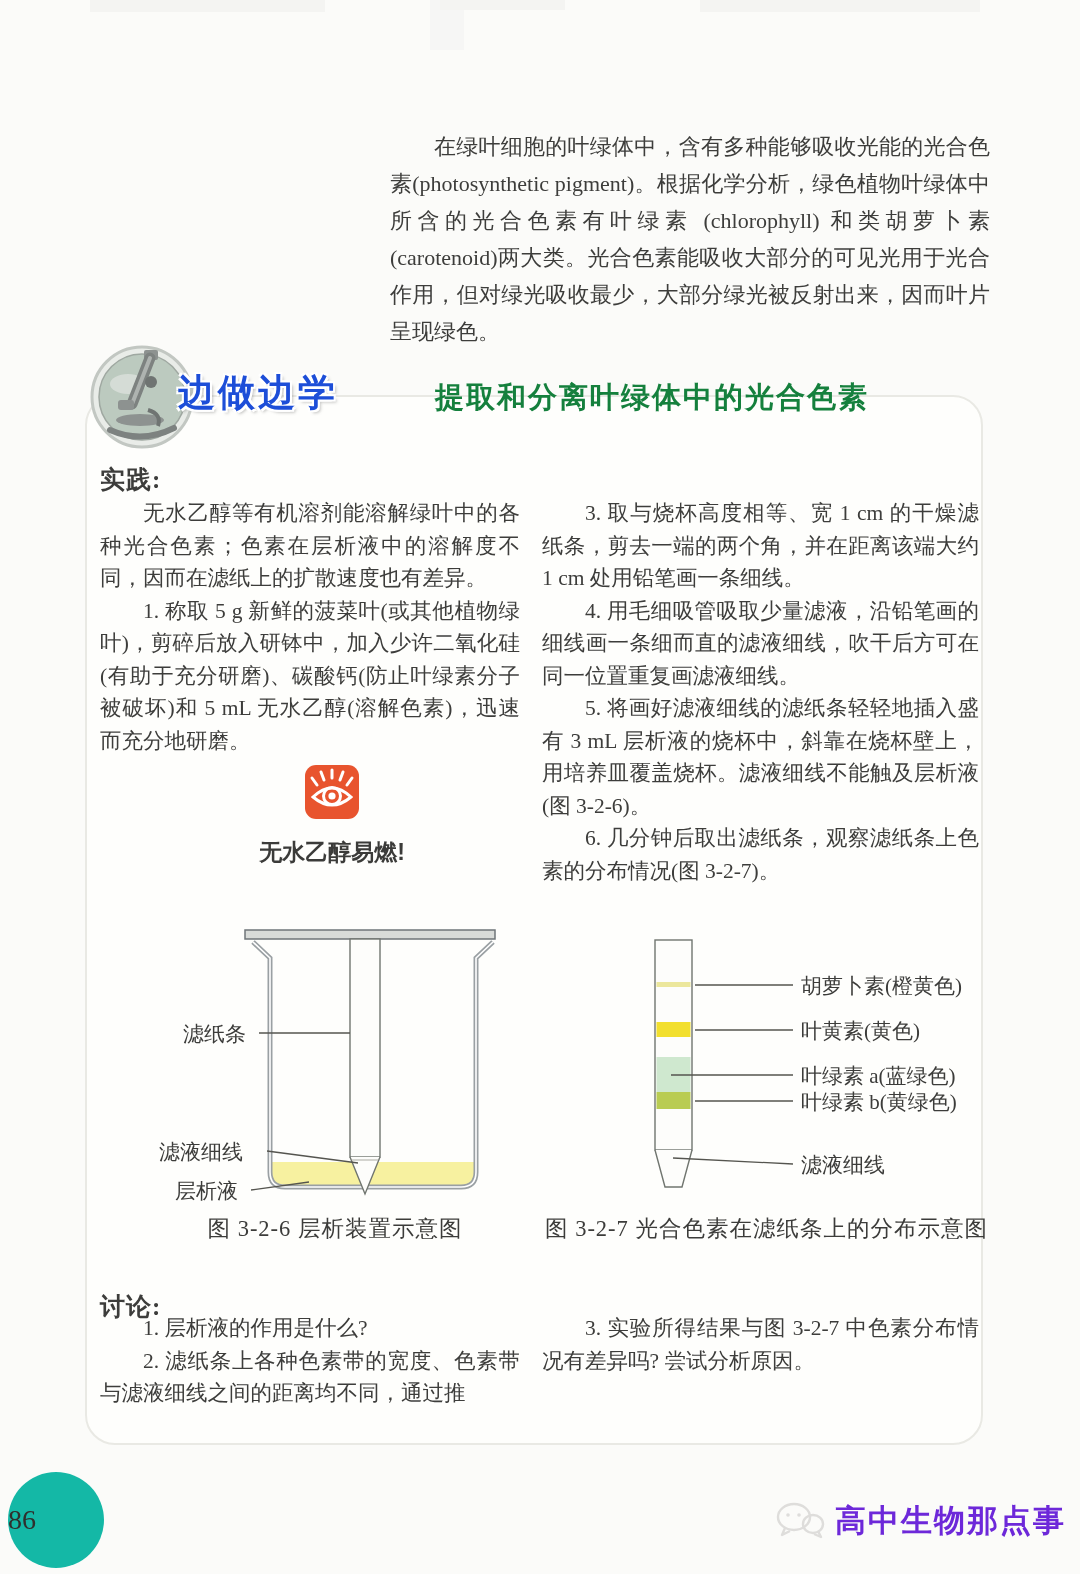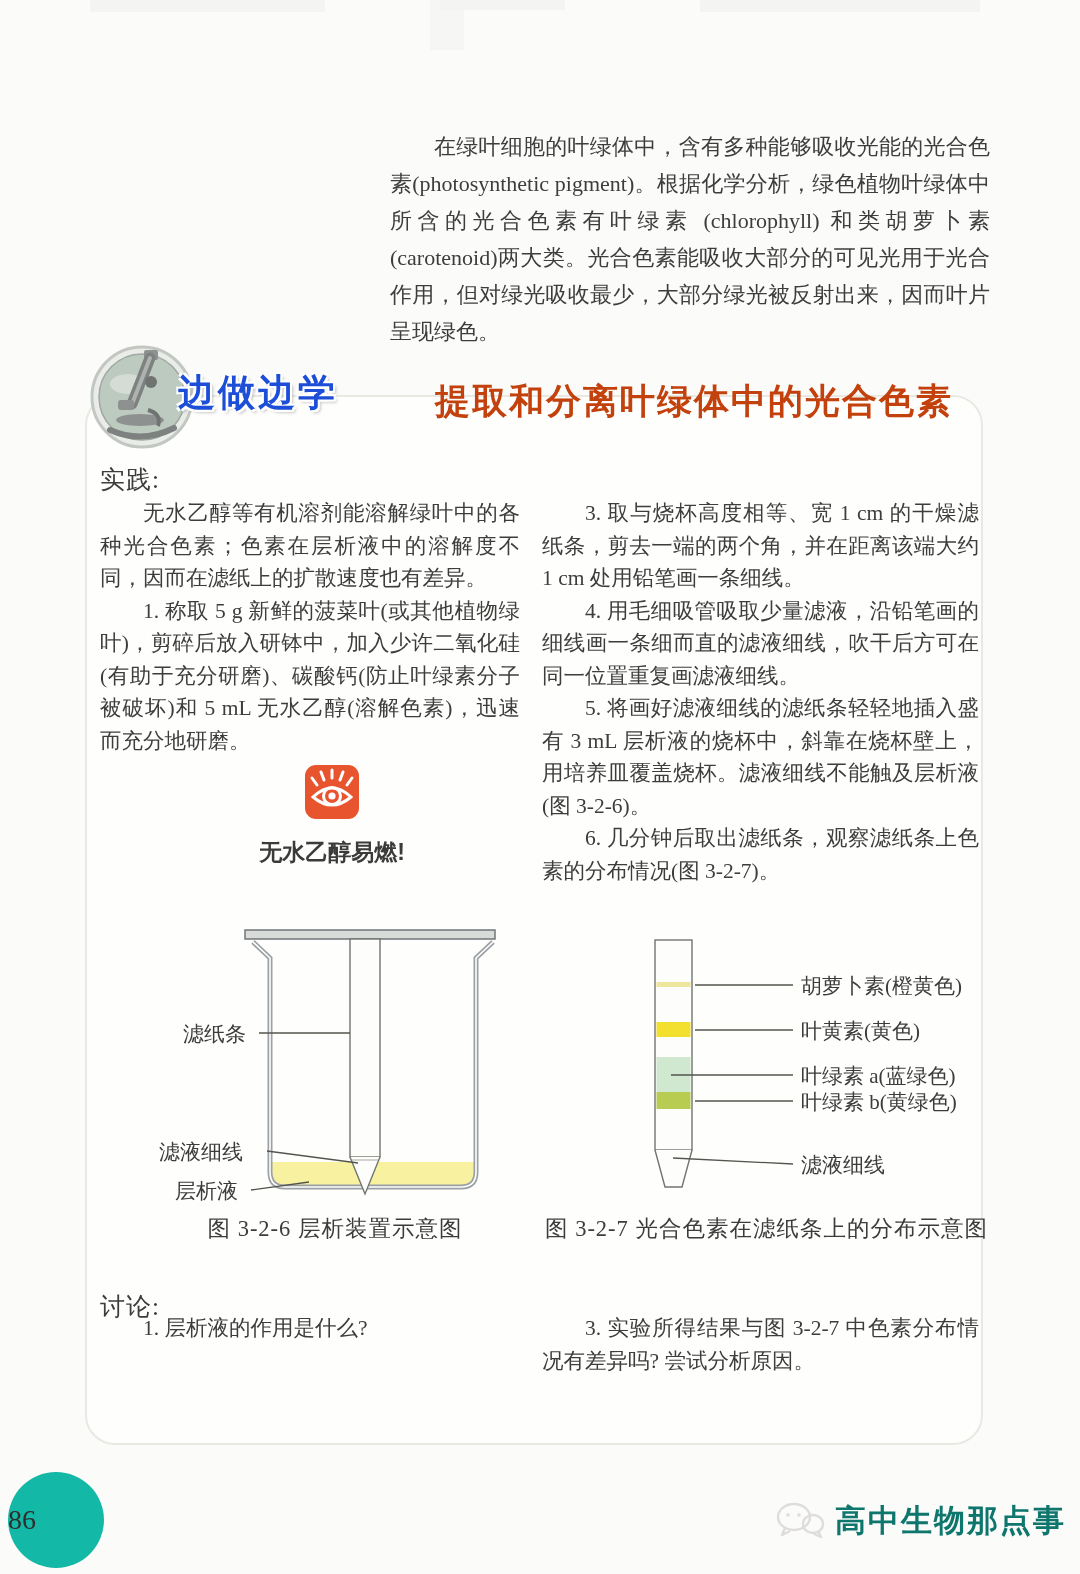--- a/index.html
+++ b/index.html
@@ -37,25 +37,25 @@
     left:178px; top:368px;
     font-family:"Liberation Sans", sans-serif;
     font-size:37px; font-weight:bold; letter-spacing:3px;
     color:#1d4ed8;
     text-shadow:-2px -2px 0 #ffffff, 2px -2px 0 #ffffff, -2px 2px 0 #ffffff,
                  2px 2px 0 #ffffff, 3px 3px 3px rgba(90,90,90,.35);
   }
   .activity-title {
     left:435px; top:378px; width:560px;
     font-family:"Liberation Sans", sans-serif;
-    font-size:35px; font-weight:bold; letter-spacing:2px;
-    color:#c2410c;
-  }
-
-  .section-heading { font-size:25px; font-weight:normal; letter-spacing:1px; }
+    font-size:29px; font-weight:bold; letter-spacing:2px;
+    color:#15803d;
+  }
+
+  .section-heading { font-size:25px; font-weight:bold; letter-spacing:1px; }
   .h-practice { left:100px; top:463px; }
   .h-discussion { left:100px; top:1280px;margin-top:10px; }
 
   .col {
     font-size:21.5px; line-height:32.5px; text-align:justify;
   }
   .col p { text-indent:2em; }
   .col-pl { left:100px; top:497px; width:420px; }
   .col-pr { left:542px; top:497px; width:437px; }
   .col-dl { left:100px; top:1312px; width:420px; }
@@ -87,21 +87,21 @@
   
   .page-badge {
     left:8px; top:1472px; width:96px; height:96px;
     background:#14b8a6; border-radius:50%;
     display:flex; align-items:center; 
     font-size:28px; color:#2f2f2d;
   }
   .watermark {
     right:14px; top:1500px;
     display:flex; align-items:center; gap:10px;
-    color:#0f766e;
+    color:#6d28d9;
     font-family:"Liberation Sans", sans-serif;
     font-size:31px; letter-spacing:2px; font-weight:bold;
   }
 </style>
 </head>
 <body>
 
 <div class="abs artifact" style="left:90px;top:0;width:235px;height:12px"></div>
 <div class="abs artifact" style="left:440px;top:0;width:125px;height:10px"></div>
 <div class="abs artifact" style="left:700px;top:0;width:280px;height:12px"></div>
@@ -199,20 +199,21 @@
   <text x="256" y="158" class="fig-label">叶绿素 a(蓝绿色)</text>
   <text x="256" y="184" class="fig-label">叶绿素 b(黄绿色)</text>
   <text x="256" y="247" class="fig-label">滤液细线</text>
 </svg>
 <div class="abs fig-caption cap2">图 3-2-7  光合色素在滤纸条上的分布示意图</div>
 
 <div class="abs section-heading h-discussion">讨论:</div>
 
 <div class="abs col col-dl">
   <p>1. 层析液的作用是什么?</p>
+  <p>2. 滤纸条上各种色素带的宽度、色素带与滤液细线之间的距离均不同，通过推</p>
 </div>
 <div class="abs col col-dr">
   <p>3. 实验所得结果与图 3-2-7 中色素分布情况有差异吗? 尝试分析原因。</p>
 </div>
 
 <div class="abs page-badge">
   <span>86</span>
 </div>
 <div class="abs watermark">
   <svg width="50" height="42" viewBox="0 0 50 42">

